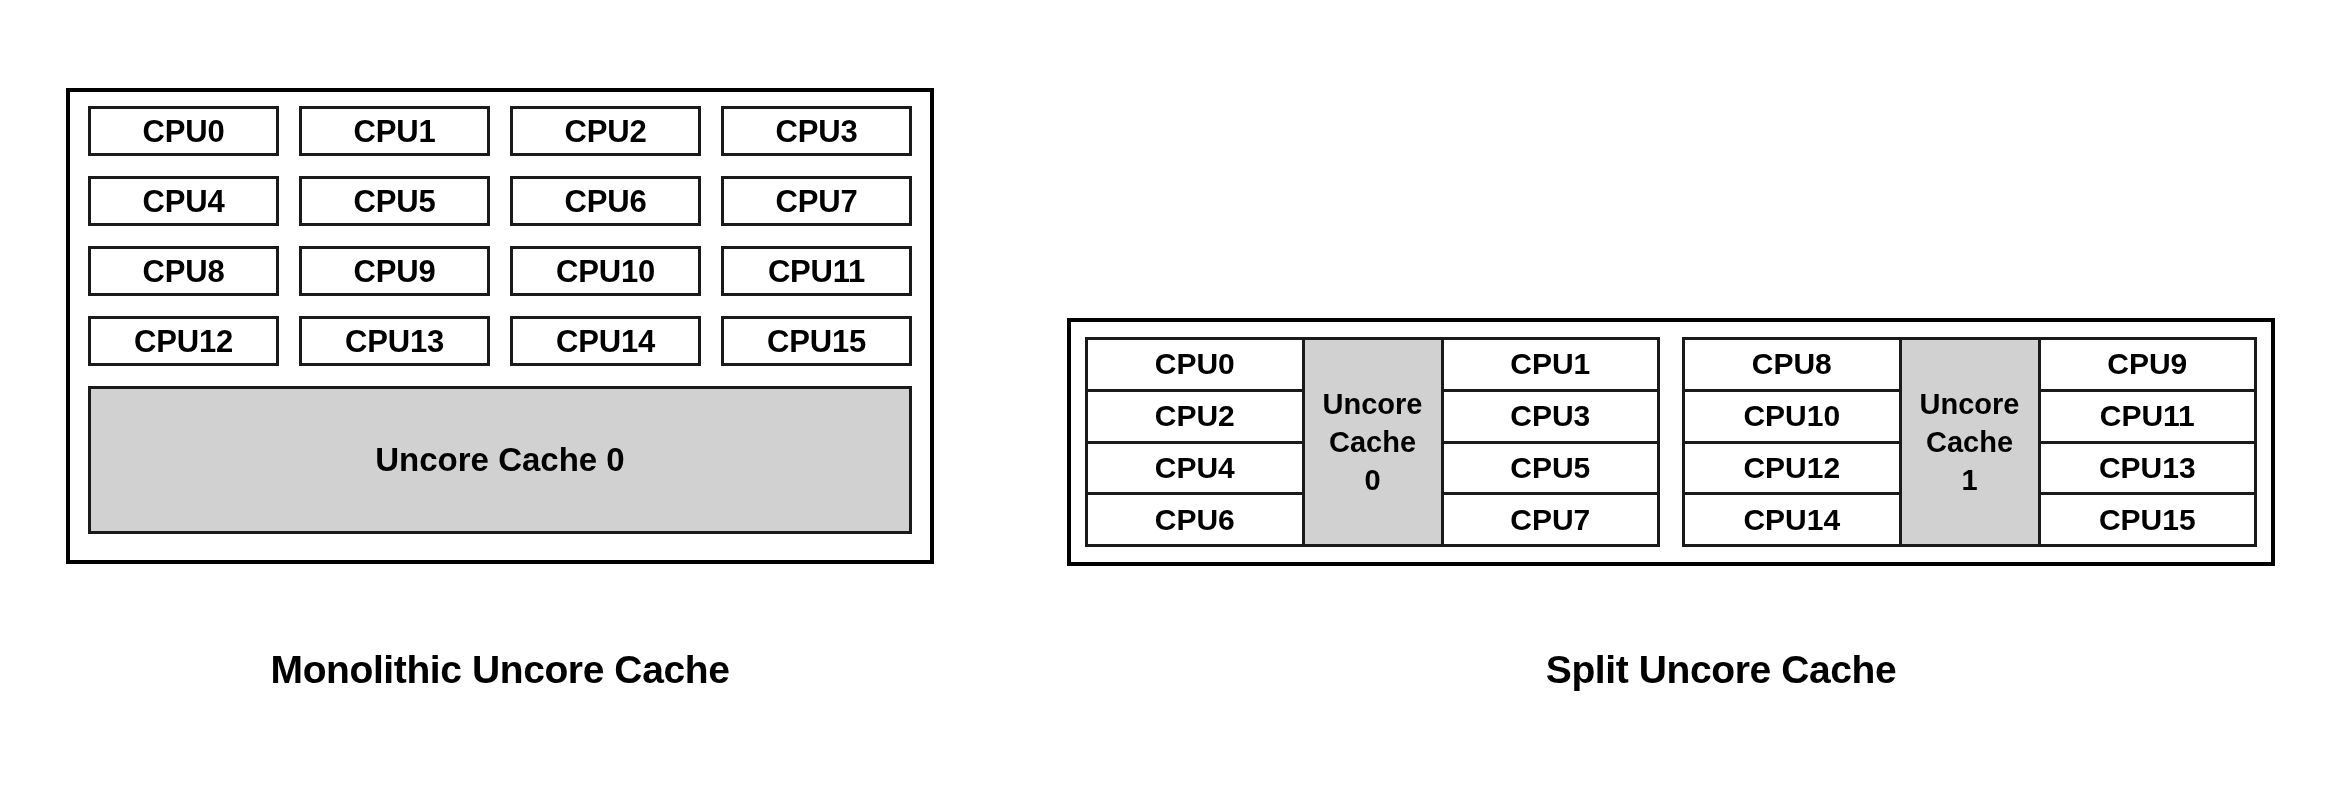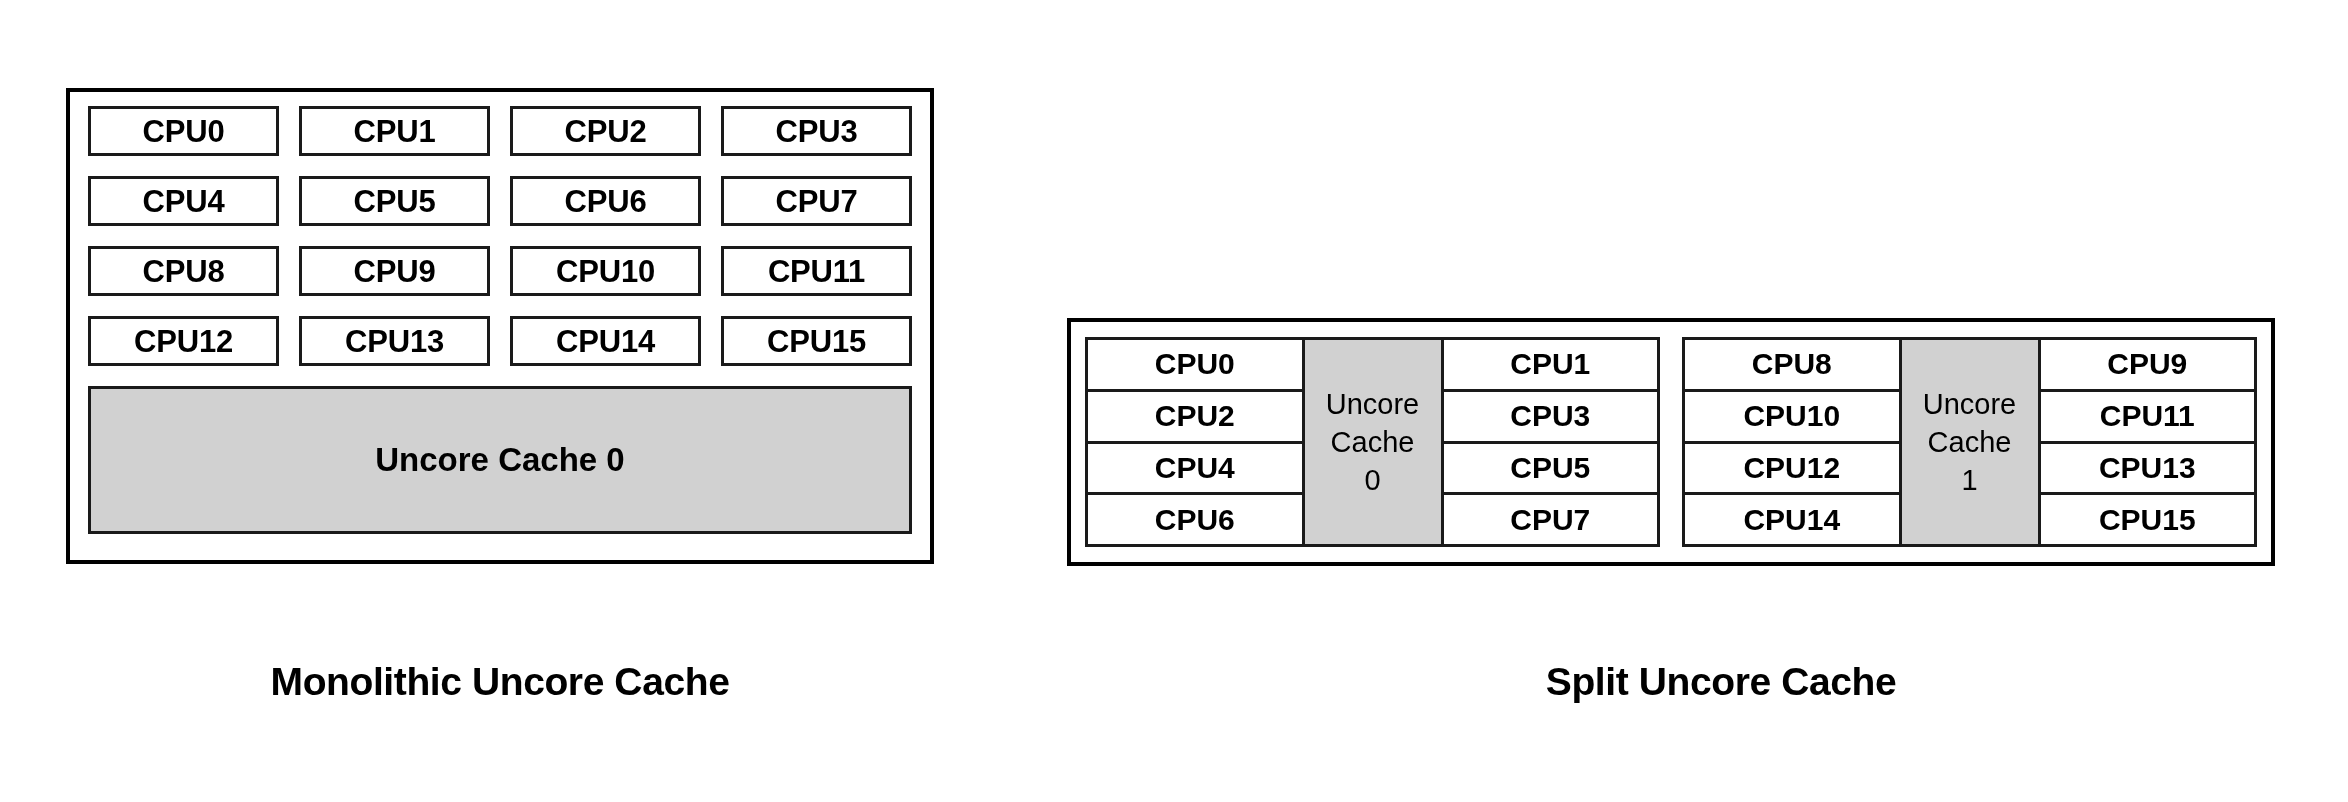--- a/index.html
+++ b/index.html
@@ -129,36 +129,35 @@
     flex: 0 0 142px;
     box-sizing: border-box;
     border-left: 3px solid #1a1a1a;
     border-right: 3px solid #1a1a1a;
     background: #d1d1d1;
     display: flex;
     flex-direction: column;
     align-items: center;
     justify-content: center;
     font-size: 29px;
-    font-weight: normal;
+    font-weight: bold;
     color: #000000;
     line-height: 1.32;
     text-align: center;
   }
 
   
   .caption {
     position: absolute;
     font-size: 39px;
     font-weight: bold;
     font-stretch: condensed;
     color: #000000;
     white-space: nowrap;
     letter-spacing: -0.4px;
-    margin-top: 12px;
   }
   #caption-monolithic {
     left: 0;
     top: 648px;
     width: 1000px;
     text-align: center;
   }
   #caption-split {
     left: 1116px;
     top: 648px;

